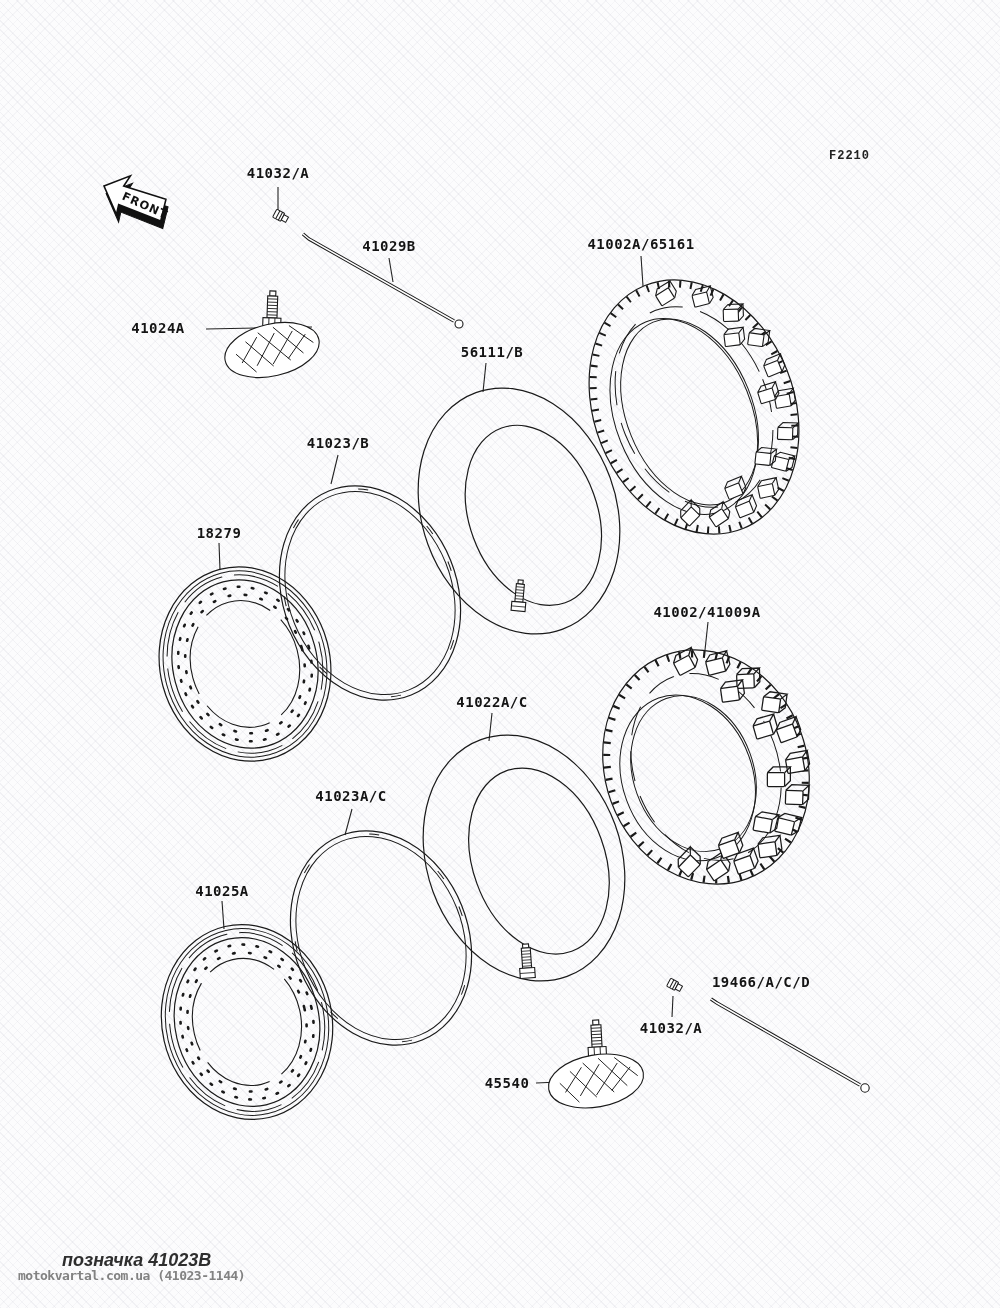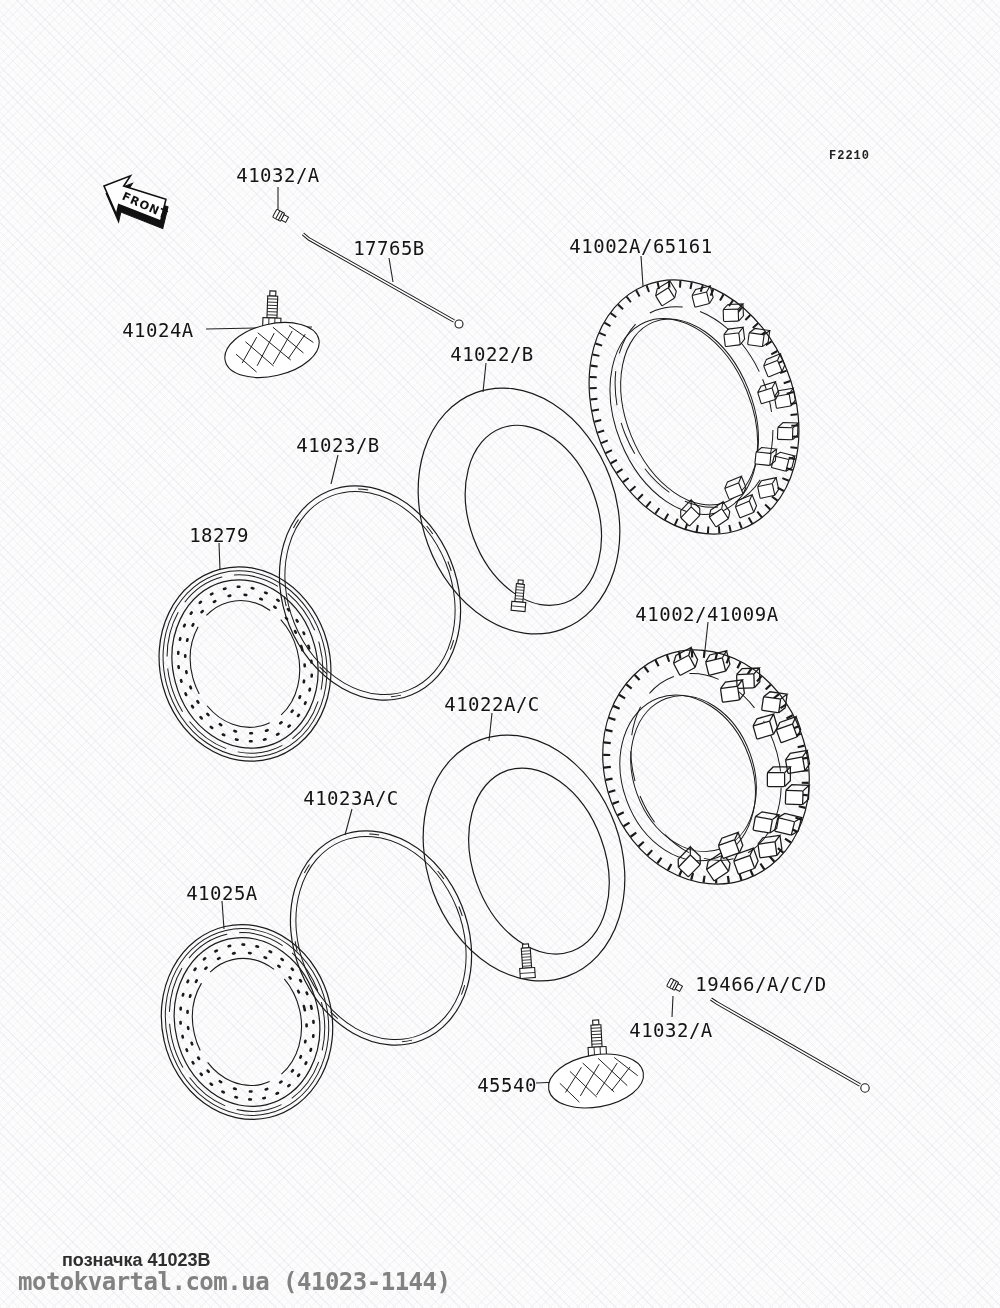--- a/index.html
+++ b/index.html
@@ -8,37 +8,37 @@
     font-family:"DejaVu Sans",sans-serif;
     background:
       repeating-linear-gradient(45deg, rgba(185,185,200,.16) 0 1px, transparent 1px 6.5px),
       repeating-linear-gradient(-45deg, rgba(185,185,200,.10) 0 1px, transparent 1px 6.5px),
       #fcfcfd;
   }
   .stage{position:absolute;inset:0;}
   svg{position:absolute;left:0;top:0;}
   .plabel{
     position:absolute;transform:translateX(-50%);
-    font-family:"DejaVu Sans Mono",monospace;font-weight:400;font-size:19px;
+    font-family:"DejaVu Sans Mono",monospace;font-weight:700;font-size:14px;
     letter-spacing:.5px;color:#141414;white-space:nowrap;line-height:1;
   }
   .figcode{
     position:absolute;left:829px;top:149px;
     font-family:Liberation Mono, monospace;font-weight:700;font-size:12px;
     letter-spacing:1px;color:#222;
   }
   .footer-note{
     position:absolute;left:62px;top:1250px;
     font-family:"Liberation Sans","DejaVu Sans",sans-serif;font-weight:700;
-    font-size:18px;color:#2e2e2e;white-space:nowrap;
+    font-size:18px;color:#2e2e2e;white-space:nowrap;font-style:italic;
   }
   .footer-watermark{
     position:absolute;left:18px;top:1268px;
     font-family:"DejaVu Sans Mono",monospace;font-weight:700;
-    font-size:24px;letter-spacing:-.5px;color:#828282;white-space:nowrap;text-align:right;
+    font-size:13px;letter-spacing:-.5px;color:#828282;white-space:nowrap;text-align:right;
   }
   .ln{fill:none;stroke:#1a1a1a;stroke-width:1.2px;}
   .thin{stroke-width:1px;}
   .wfill{fill:#ffffff;stroke:#1a1a1a;stroke-width:1.1px;}
   .leader{stroke:#222;stroke-width:1.1px;}
 </style>
 </head>
 <body>
 
 <div class="stage">
@@ -241,24 +241,24 @@
     </g>
     <g transform="rotate(-10 596 1081)">
       <ellipse cx="596" cy="1081" rx="48" ry="26" class="wfill" stroke-width="1.3"></ellipse>
       <path d="M560,1077 L576,1099 M572,1067 L594,1097 M586,1061 L612,1095 M602,1059 L626,1091 M618,1061 L638,1083" stroke="#1a1a1a" stroke-width=".9" fill="none"></path>
       <path d="M564,1087 L584,1065 M578,1093 L602,1065 M594,1095 L620,1067 M610,1093 L632,1073" stroke="#1a1a1a" stroke-width=".9" fill="none"></path>
     </g>
   </g>
 </svg>
 
 <div class="plabel" style="left:278px;top:166px">41032/A</div>
-<div class="plabel" style="left:389px;top:239px">17765B</div>
+<div class="plabel" style="left:389px;top:239px">41029B</div>
 <div class="plabel" style="left:641px;top:237px">41002A/65161</div>
 <div class="plabel" style="left:158px;top:321px">41024A</div>
-<div class="plabel" style="left:492px;top:345px">41022/B</div>
+<div class="plabel" style="left:492px;top:345px">56111/B</div>
 <div class="plabel" style="left:338px;top:436px">41023/B</div>
 <div class="plabel" style="left:219px;top:526px">18279</div>
 <div class="plabel" style="left:707px;top:605px">41002/41009A</div>
 <div class="plabel" style="left:492px;top:695px">41022A/C</div>
 <div class="plabel" style="left:351px;top:789px">41023A/C</div>
 <div class="plabel" style="left:222px;top:884px">41025A</div>
 <div class="plabel" style="left:761px;top:975px">19466/A/C/D</div>
 <div class="plabel" style="left:671px;top:1021px">41032/A</div>
 <div class="plabel" style="left:507px;top:1076px">45540</div>
 

